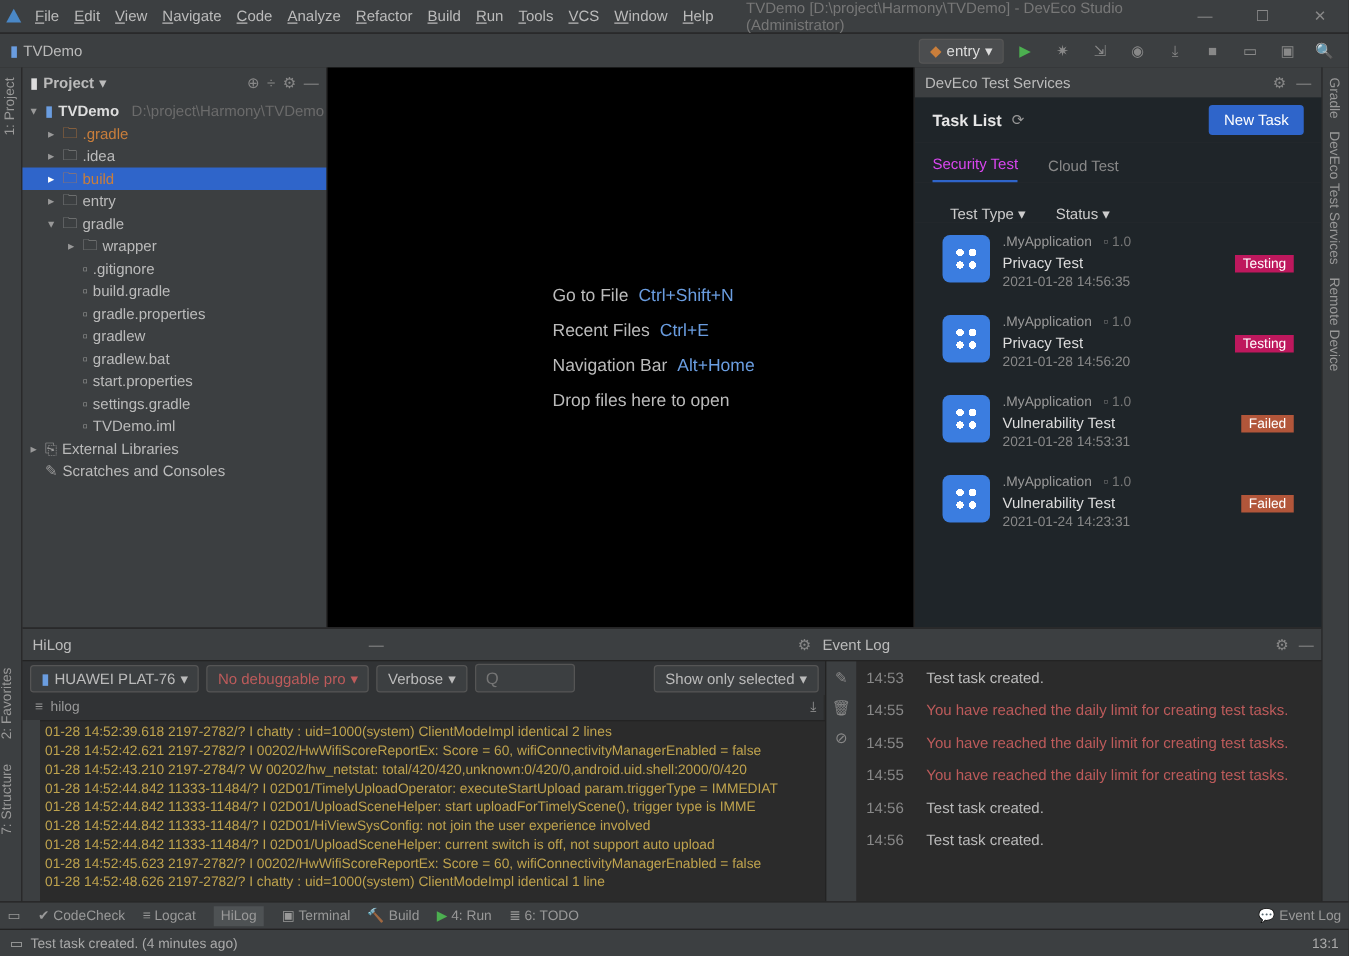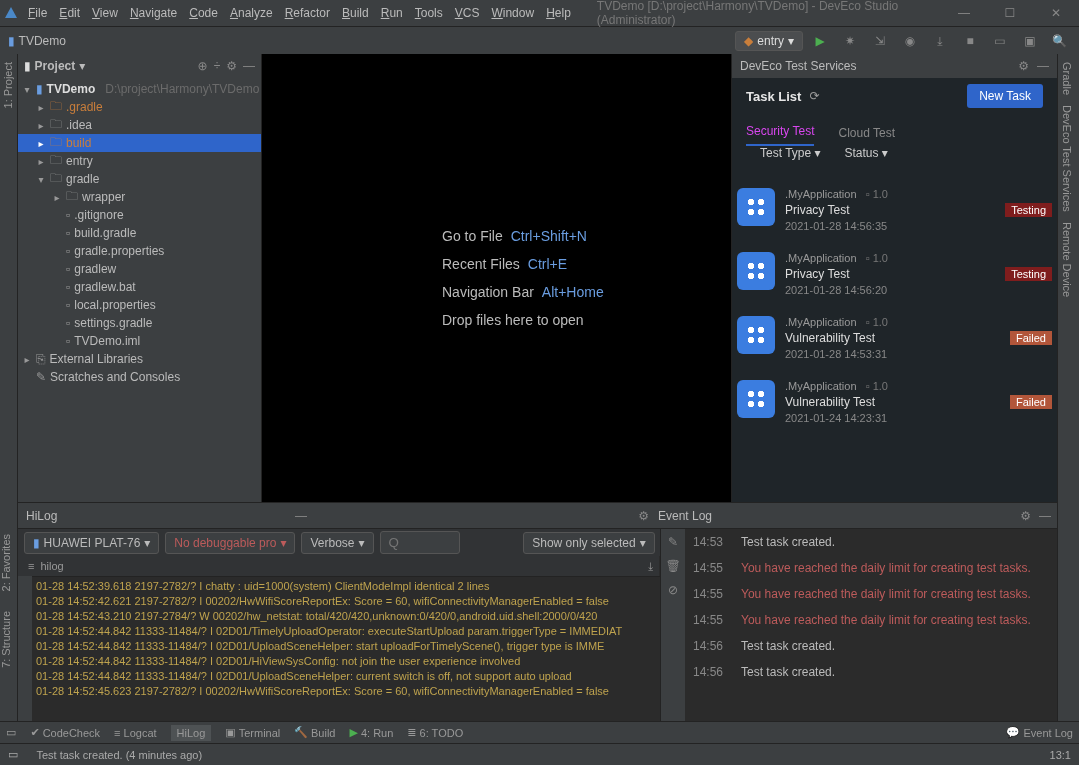--- a/index.html
+++ b/index.html
@@ -51,30 +51,30 @@
 .deveco-panel { position: absolute; right: 22px; top: 0; width: 326px; height: 448px; background: #2e3234; border-left: 1px solid #232323; display: flex; flex-direction: column; }
 .deveco-head { height: 24px; background: #3c3f41; display: flex; align-items: center; padding: 0 8px; color: #bbb; font-size: 12px; }
 .deveco-head .pull { margin-left: auto; color: #888; display: flex; gap: 8px; }
 .task-head { height: 36px; background: #1f2529; display: flex; align-items: center; padding: 0 14px; gap: 8px; }
 .task-head .tl { color: #e6e6e6; font-weight: bold; font-size: 13px; }
 .task-head .refresh { color: #999; }
 .task-head .newtask { margin-left: auto; background: #2f65ca; color: #fff; padding: 5px 12px; border-radius: 3px; font-size: 12px; }
 .test-tabs { height: 32px; background: #1f2529; display: flex; padding-left: 14px; gap: 24px; align-items: flex-end; }
 .test-tabs .tab { color: #888; padding-bottom: 6px; font-size: 12px; }
 .test-tabs .tab.active { color: #d946ef; border-bottom: 2px solid #2f65ca; }
-.filter-row { height: 32px; background: #1f2529; display: flex; align-items: flex-start; padding-left: 28px; gap: 24px; color: #ccc; font-size: 12px; }
+.filter-row { height: 32px; background: #1f2529; display: flex; align-items: flex-end; padding-left: 28px; gap: 24px; color: #ccc; font-size: 12px; }
 .task-list { flex: 1; overflow: hidden; background: #1f2529; }
-.task-item { display: flex; padding: 10px 5px; gap: 10px; }
+.task-item { display: flex; padding: 10px 22px; gap: 10px; }
 .task-icon { width: 38px; height: 38px; background: #3b7de0; border-radius: 6px; display: flex; align-items: center; justify-content: center; position: relative; }
 .task-icon::before { content: ""; position: absolute; width: 18px; height: 18px; background: radial-gradient(circle at 4px 4px, #fff 3px, transparent 3px), radial-gradient(circle at 14px 4px, #fff 3px, transparent 3px), radial-gradient(circle at 4px 14px, #fff 3px, transparent 3px), radial-gradient(circle at 14px 14px, #fff 3px, transparent 3px); }
 .task-info { flex: 1; display: flex; flex-direction: column; gap: 3px; }
 .task-info .line1 { color: #999; font-size: 11px; }
 .task-info .line2 { color: #ddd; font-size: 12px; display: flex; align-items: center; gap: 10px; }
 .task-info .line3 { color: #888; font-size: 11px; }
-.status-testing { background: #7f1d1d; color: #fff; padding: 1px 6px; font-size: 11px; }
+.status-testing { background: #be185d; color: #fff; padding: 1px 6px; font-size: 11px; }
 .status-failed { background: #b2563a; color: #fff; padding: 1px 6px; font-size: 11px; }
 .status-wrap { margin-left: auto; }
 
 .hilog-bar { position: absolute; left: 18px; right: 22px; top: 448px; height: 26px; background: #3c3f41; border-top: 1px solid #232323; display: flex; align-items: center; padding: 0 8px; color: #bbb; }
 .hilog-bar .spacer { flex: 1; }
 .hilog-bar .ico { color: #888; margin-left: 10px; }
 .hilog-bar .mid { position: absolute; left: 640px; }
 .toolbar-row { position: absolute; left: 18px; right: 22px; top: 474px; height: 28px; background: #313335; border-top: 1px solid #232323; display: flex; align-items: center; padding: 0 6px; gap: 6px; }
 .toolbar-row .sel-box { background: #3c3f41; border: 1px solid #555; border-radius: 3px; padding: 3px 8px; color: #bbb; display: flex; align-items: center; gap: 4px; font-size: 12px; }
 .toolbar-row .sel-box input { width: 24px; background: transparent; border: none; color: #bbb; outline: none; }
@@ -228,21 +228,21 @@
           <span class="label">gradlew</span>
         </div>
         <div class="node depth2">
           <span class="arrow"></span>
           <span class="folder">▫</span>
           <span class="label">gradlew.bat</span>
         </div>
         <div class="node depth2">
           <span class="arrow"></span>
           <span class="folder">▫</span>
-          <span class="label">local.properties</span>
+          <span class="label">start.properties</span>
         </div>
         <div class="node depth2">
           <span class="arrow"></span>
           <span class="folder">▫</span>
           <span class="label">settings.gradle</span>
         </div>
         <div class="node depth2">
           <span class="arrow"></span>
           <span class="folder">▫</span>
           <span class="label">TVDemo.iml</span>
@@ -382,20 +382,21 @@
   <div class="console-side"></div>
   <div class="console" id="console">
       <div>01-28 14:52:39.618 2197-2782/? I chatty  : uid=1000(system) ClientModeImpl identical 2 lines</div>
       <div>01-28 14:52:42.621 2197-2782/? I 00202/HwWifiScoreReportEx: Score = 60, wifiConnectivityManagerEnabled = false</div>
       <div>01-28 14:52:43.210 2197-2784/? W 00202/hw_netstat: total/420/420,unknown:0/420/0,android.uid.shell:2000/0/420</div>
       <div>01-28 14:52:44.842 11333-11484/? I 02D01/TimelyUploadOperator: executeStartUpload param.triggerType = IMMEDIAT</div>
       <div>01-28 14:52:44.842 11333-11484/? I 02D01/UploadSceneHelper: start uploadForTimelyScene(), trigger type is IMME</div>
       <div>01-28 14:52:44.842 11333-11484/? I 02D01/HiViewSysConfig: not join the user experience involved</div>
       <div>01-28 14:52:44.842 11333-11484/? I 02D01/UploadSceneHelper: current switch is off, not support auto upload</div>
       <div>01-28 14:52:45.623 2197-2782/? I 00202/HwWifiScoreReportEx: Score = 60, wifiConnectivityManagerEnabled = false</div>
+      <div>01-28 14:52:48.626 2197-2782/? I chatty  : uid=1000(system) ClientModeImpl identical 1 line</div>
     </div>
 
   <div class="event-log-body">
     <div class="side-ico">
       <span>✎</span>
       <span>🗑</span>
       <span>⊘</span>
     </div>
     <div id="event-rows">
         <div class="ev-row">
@@ -455,17 +456,17 @@
         <span>6: TODO</span>
       </div>
     <div class="tab right">
         <span>💬</span>
         <span>Event Log</span>
       </div>
   </div>
 
   <div class="statusbar">
     <span>▭</span>
-    <span style="margin-left:18px">Test task created. (4 minutes ago)</span>
+    <span style="margin-left:6px">Test task created. (4 minutes ago)</span>
     <span class="right">13:1</span>
   </div>
 
 </div>
 
 </body></html>

